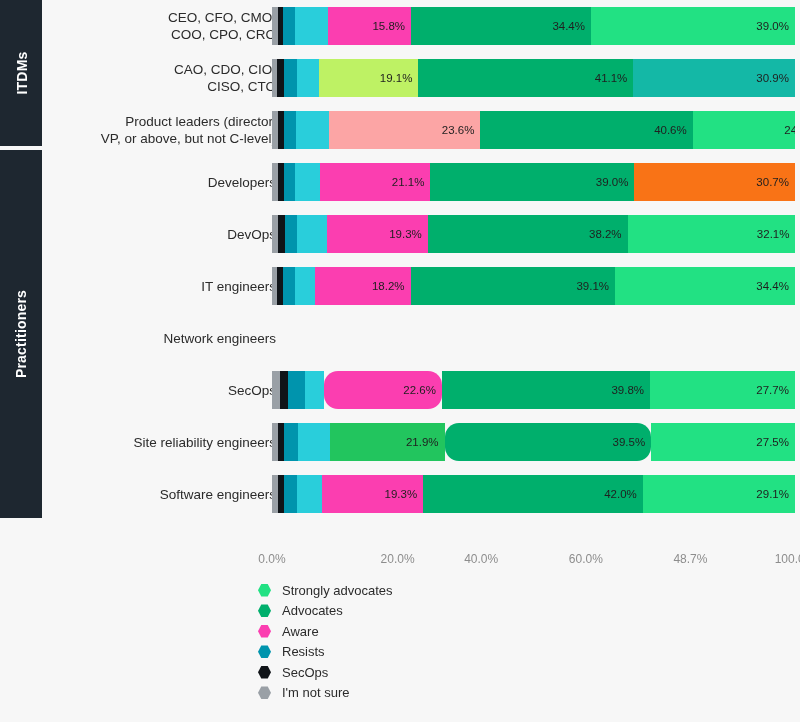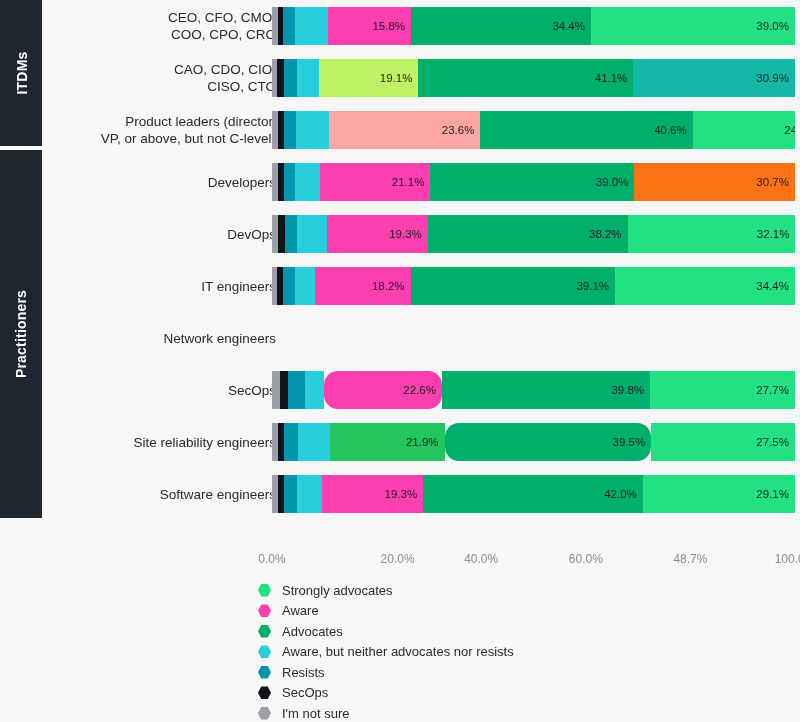--- a/index.html
+++ b/index.html
@@ -329,32 +329,28 @@
       <div class="tick" style="left: 80%;">48.7%</div>
       <div class="tick" style="left: 100%;">100.0%</div>
     </div>
 
   <div id="legend">
       <div class="legend-item">
         <span class="legend-swatch" style="background: rgb(34, 225, 131);"></span>
         <span class="legend-text">Strongly advocates</span>
       </div>
       <div class="legend-item">
+        <span class="legend-swatch" style="background: rgb(0, 175, 108);"></span>
+        <span class="legend-text">Advocates</span>
+      </div>
+      <div class="legend-item">
         <span class="legend-swatch" style="background: rgb(251, 62, 176);"></span>
         <span class="legend-text">Aware</span>
       </div>
       <div class="legend-item">
-        <span class="legend-swatch" style="background: rgb(0, 175, 108);"></span>
-        <span class="legend-text">Advocates</span>
-      </div>
-      <div class="legend-item">
-        <span class="legend-swatch" style="background: rgb(41, 206, 219);"></span>
-        <span class="legend-text">Aware, but neither advocates nor resists</span>
-      </div>
-      <div class="legend-item">
         <span class="legend-swatch" style="background: rgb(0, 148, 173);"></span>
         <span class="legend-text">Resists</span>
       </div>
       <div class="legend-item">
         <span class="legend-swatch" style="background: rgb(16, 20, 24);"></span>
         <span class="legend-text">SecOps</span>
       </div>
       <div class="legend-item">
         <span class="legend-swatch" style="background: rgb(154, 160, 166);"></span>
         <span class="legend-text">I'm not sure</span>

